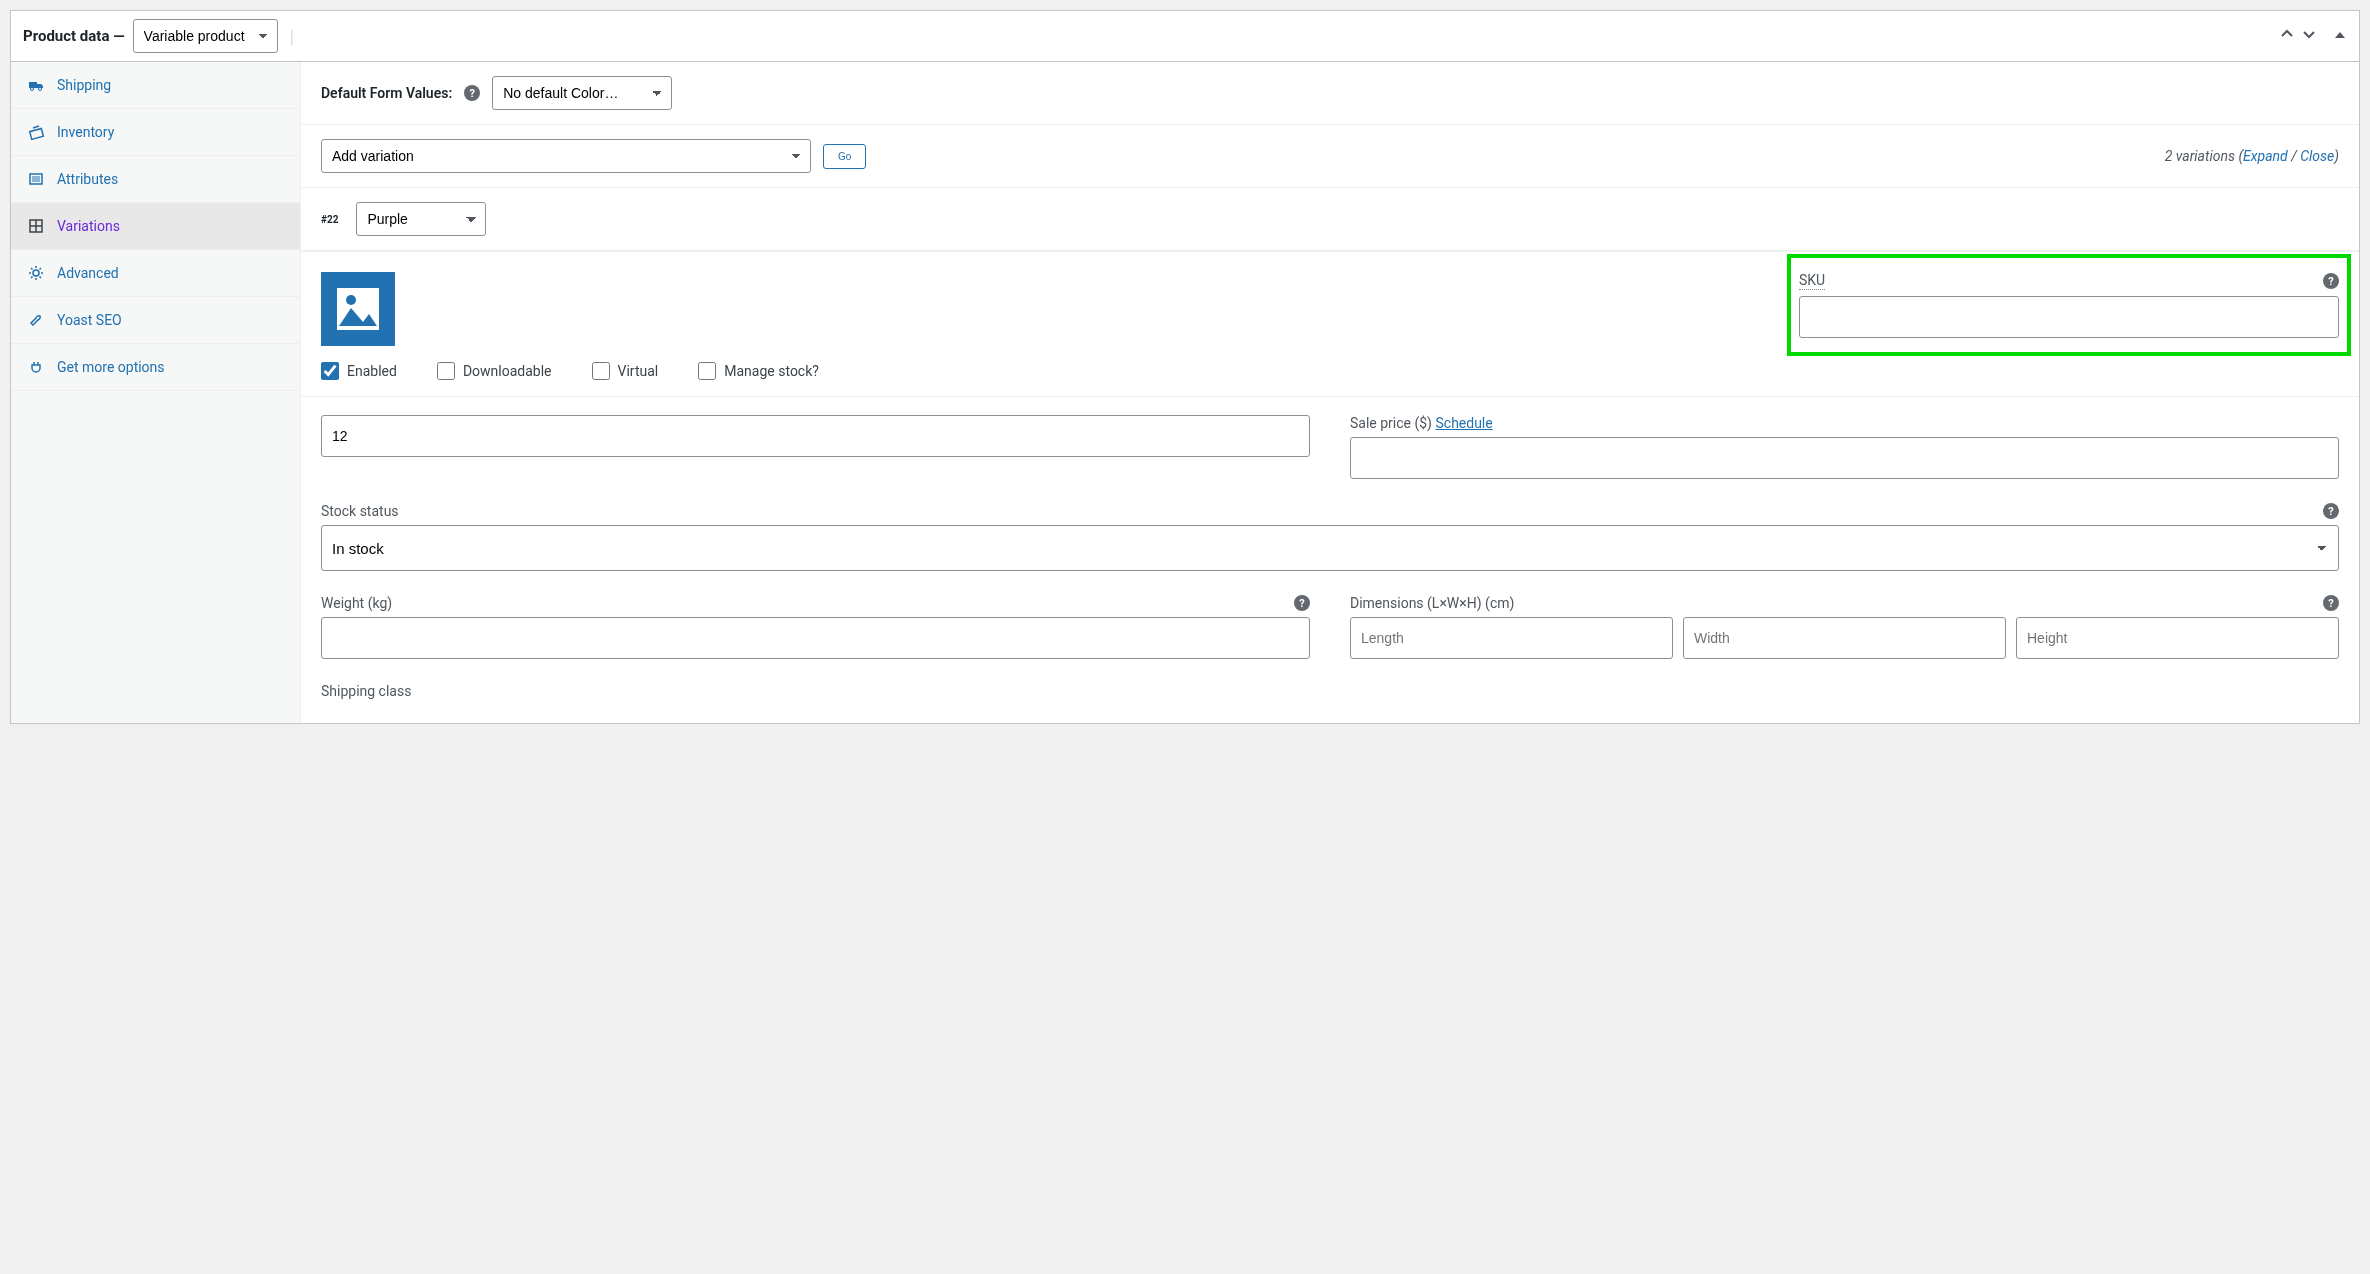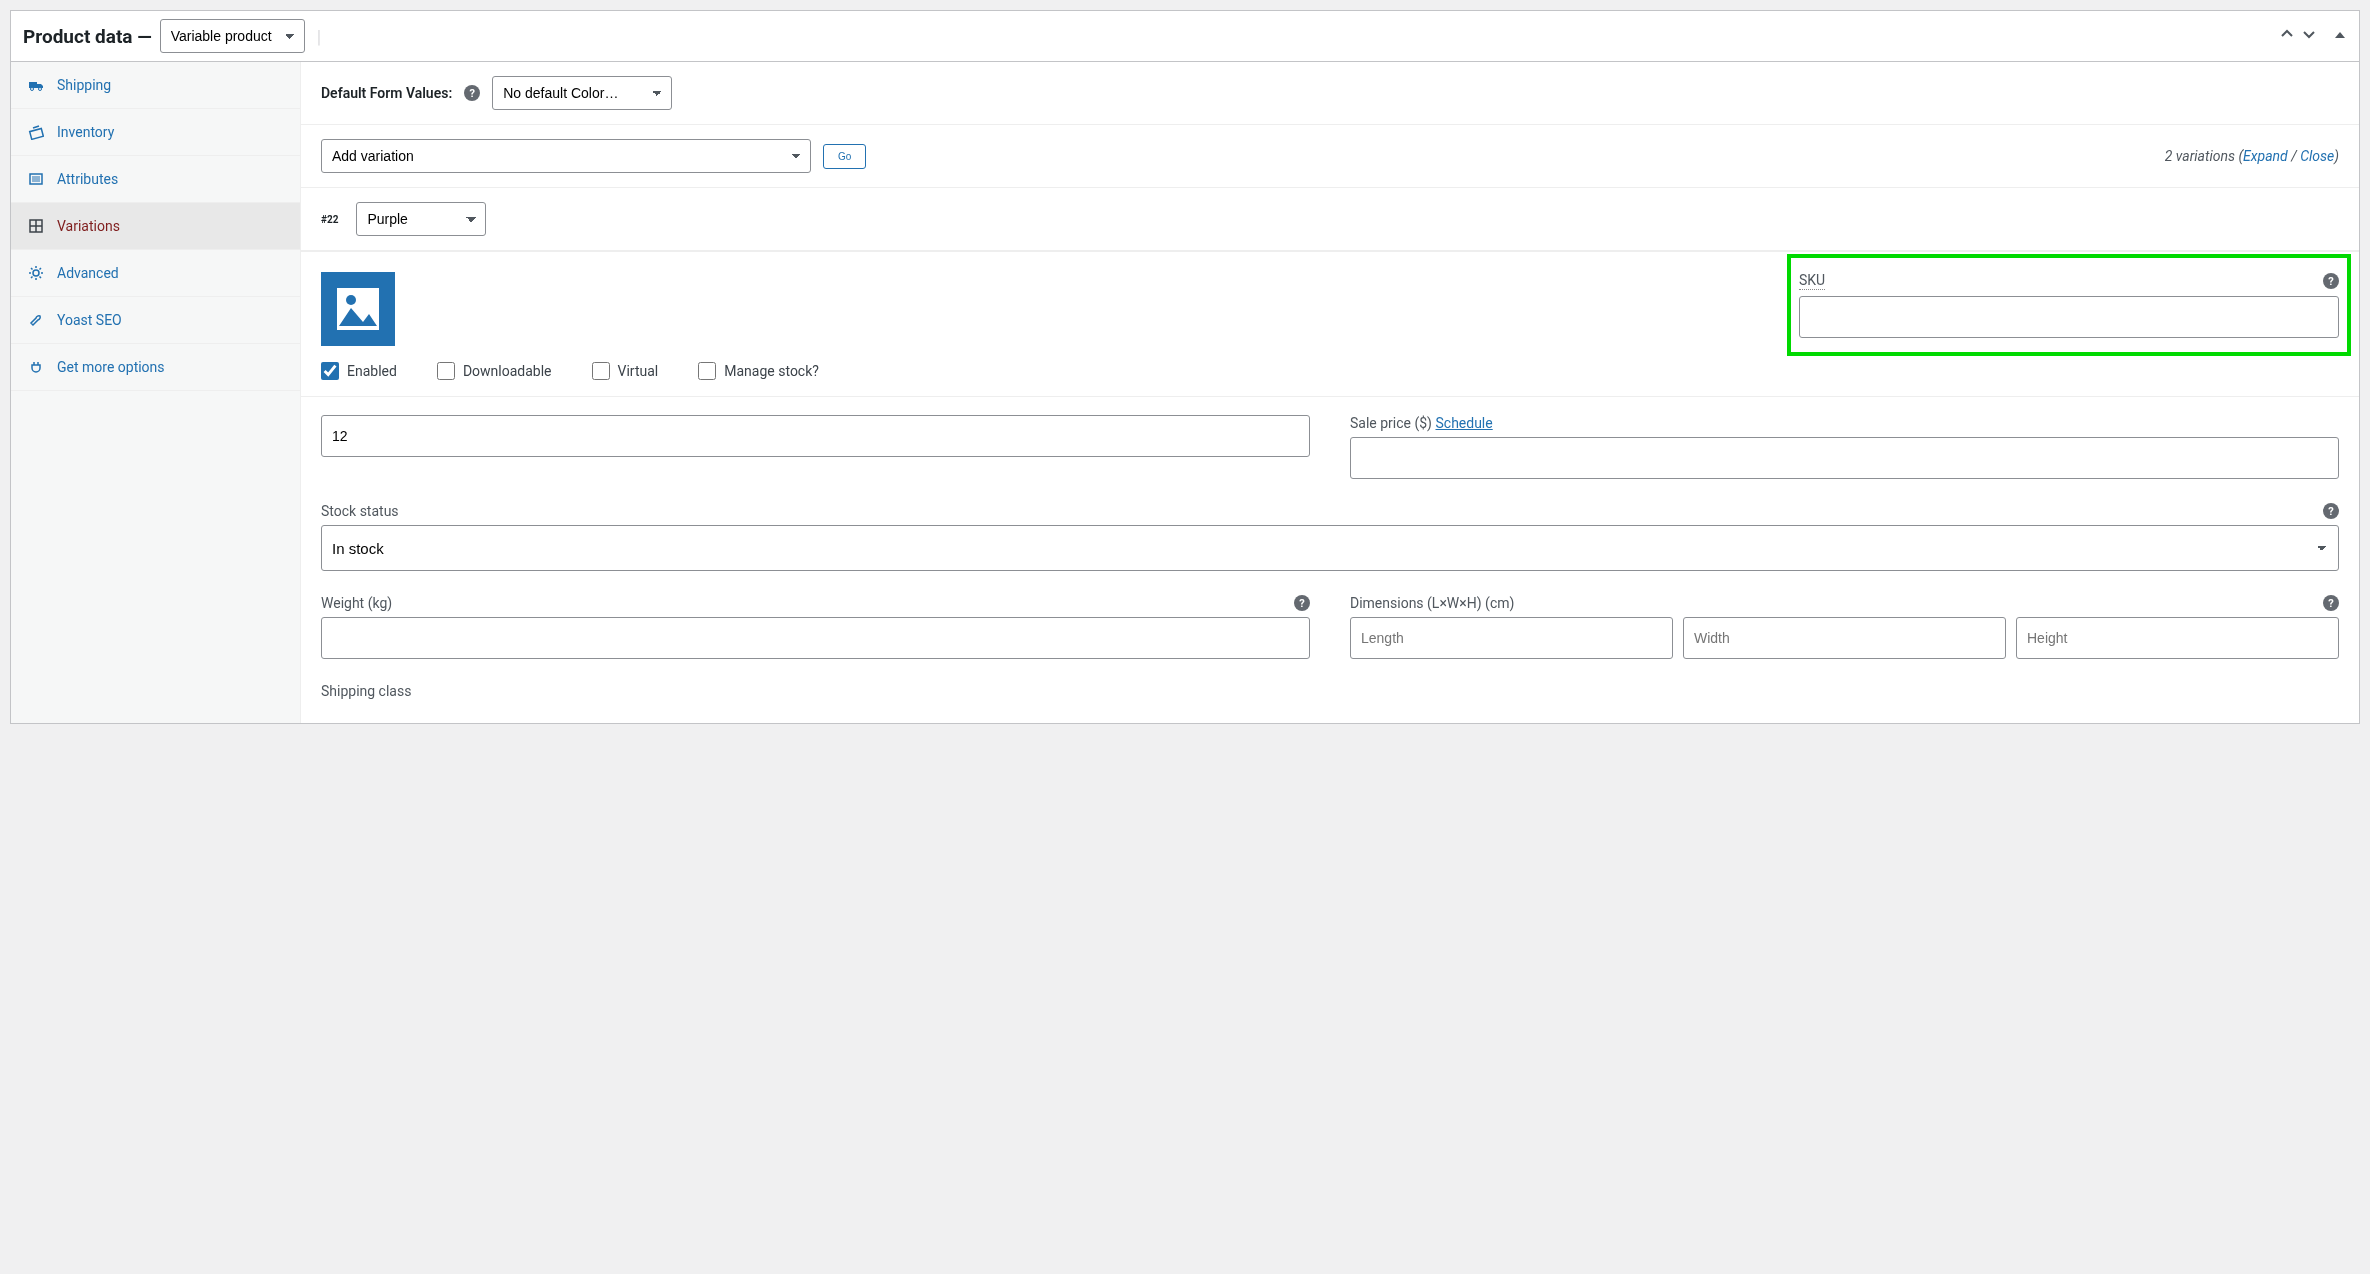--- a/index.html
+++ b/index.html
@@ -1,28 +1,28 @@
 <!DOCTYPE html>
 <html><head>
 <meta charset="utf-8">
 <style>
 * { box-sizing: border-box; margin: 0; padding: 0; }
 body { font-family: -apple-system, BlinkMacSystemFont, "Segoe UI", Roboto, sans-serif; background: #f0f0f1; font-size: 13px; color: #3c434a; padding: 10px; }
 .panel { background: #fff; border: 1px solid #c3c4c7; }
 .panel-header { display:flex; align-items:center; padding: 8px 12px; border-bottom: 1px solid #c3c4c7; }
-.panel-title { font-size: 19px; font-weight: 700; color: #1d2327; display:flex; align-items:center; gap:6px; }
+.panel-title { font-size: 15px; font-weight: 700; color: #1d2327; display:flex; align-items:center; gap:6px; }
 .product-type-select { margin-left: 8px; font-size: 14px; padding: 4px 32px 4px 10px; border: 1px solid #8c8f94; border-radius: 3px; background:#fff; height:34px; appearance:none; -webkit-appearance:none; position:relative; background-image: linear-gradient(45deg, transparent 50%, #50575e 50%), linear-gradient(135deg, #50575e 50%, transparent 50%); background-position: right 14px top 14px, right 9px top 14px; background-size: 5px 5px, 5px 5px; background-repeat: no-repeat; }
 .header-spacer { flex:1; }
 .header-controls { display:flex; align-items:center; gap:6px; color:#50575e; }
 .header-controls span { cursor:pointer; font-size:16px; }
 .panel-body { display:flex; }
 .sidebar { width:290px; background:#f6f7f7; border-right: 1px solid #eee; }
 .sidebar-item { display:flex; align-items:center; gap:12px; padding: 14px 16px; color: #2271b1; font-size:14px; cursor:pointer; border-bottom: 1px solid #eee; }
 .sidebar-item.active { background: #e8e8e8; color:#3c434a; }
-.sidebar-item.active .side-label { color:#7f1d1d; }
+.sidebar-item.active .side-label { color:#6d28d9; }
 .side-icon { width:18px; height:18px; display:inline-flex; align-items:center; justify-content:center; }
 .main { flex:1; }
 .section { padding: 14px 20px; border-bottom: 1px solid #eee; }
 .form-row { display:flex; align-items:center; gap:12px; }
 .form-label { font-weight:600; color:#1d2327; font-size:14px; }
 .help-icon { display:inline-flex; width:16px; height:16px; border-radius:50%; background:#646970; color:#fff; font-size:11px; align-items:center; justify-content:center; font-weight:700; cursor:help; }
 .select-like { border:1px solid #8c8f94; border-radius:3px; background:#fff; padding: 4px 30px 4px 10px; font-size:14px; height:34px; appearance:none; -webkit-appearance:none; background-image: linear-gradient(45deg, transparent 50%, #50575e 50%), linear-gradient(135deg, #50575e 50%, transparent 50%); background-position: right 14px top 14px, right 9px top 14px; background-size: 5px 5px, 5px 5px; background-repeat: no-repeat; }
 .wide-select { flex:1; max-width:490px; }
 .go-btn { border:1px solid #2271b1; color:#2271b1; background:#fff; border-radius:3px; padding: 6px 14px; font-size:10px; cursor:pointer; }
 .variations-meta { margin-left:auto; font-style:italic; color:#50575e; font-size:14px; }

